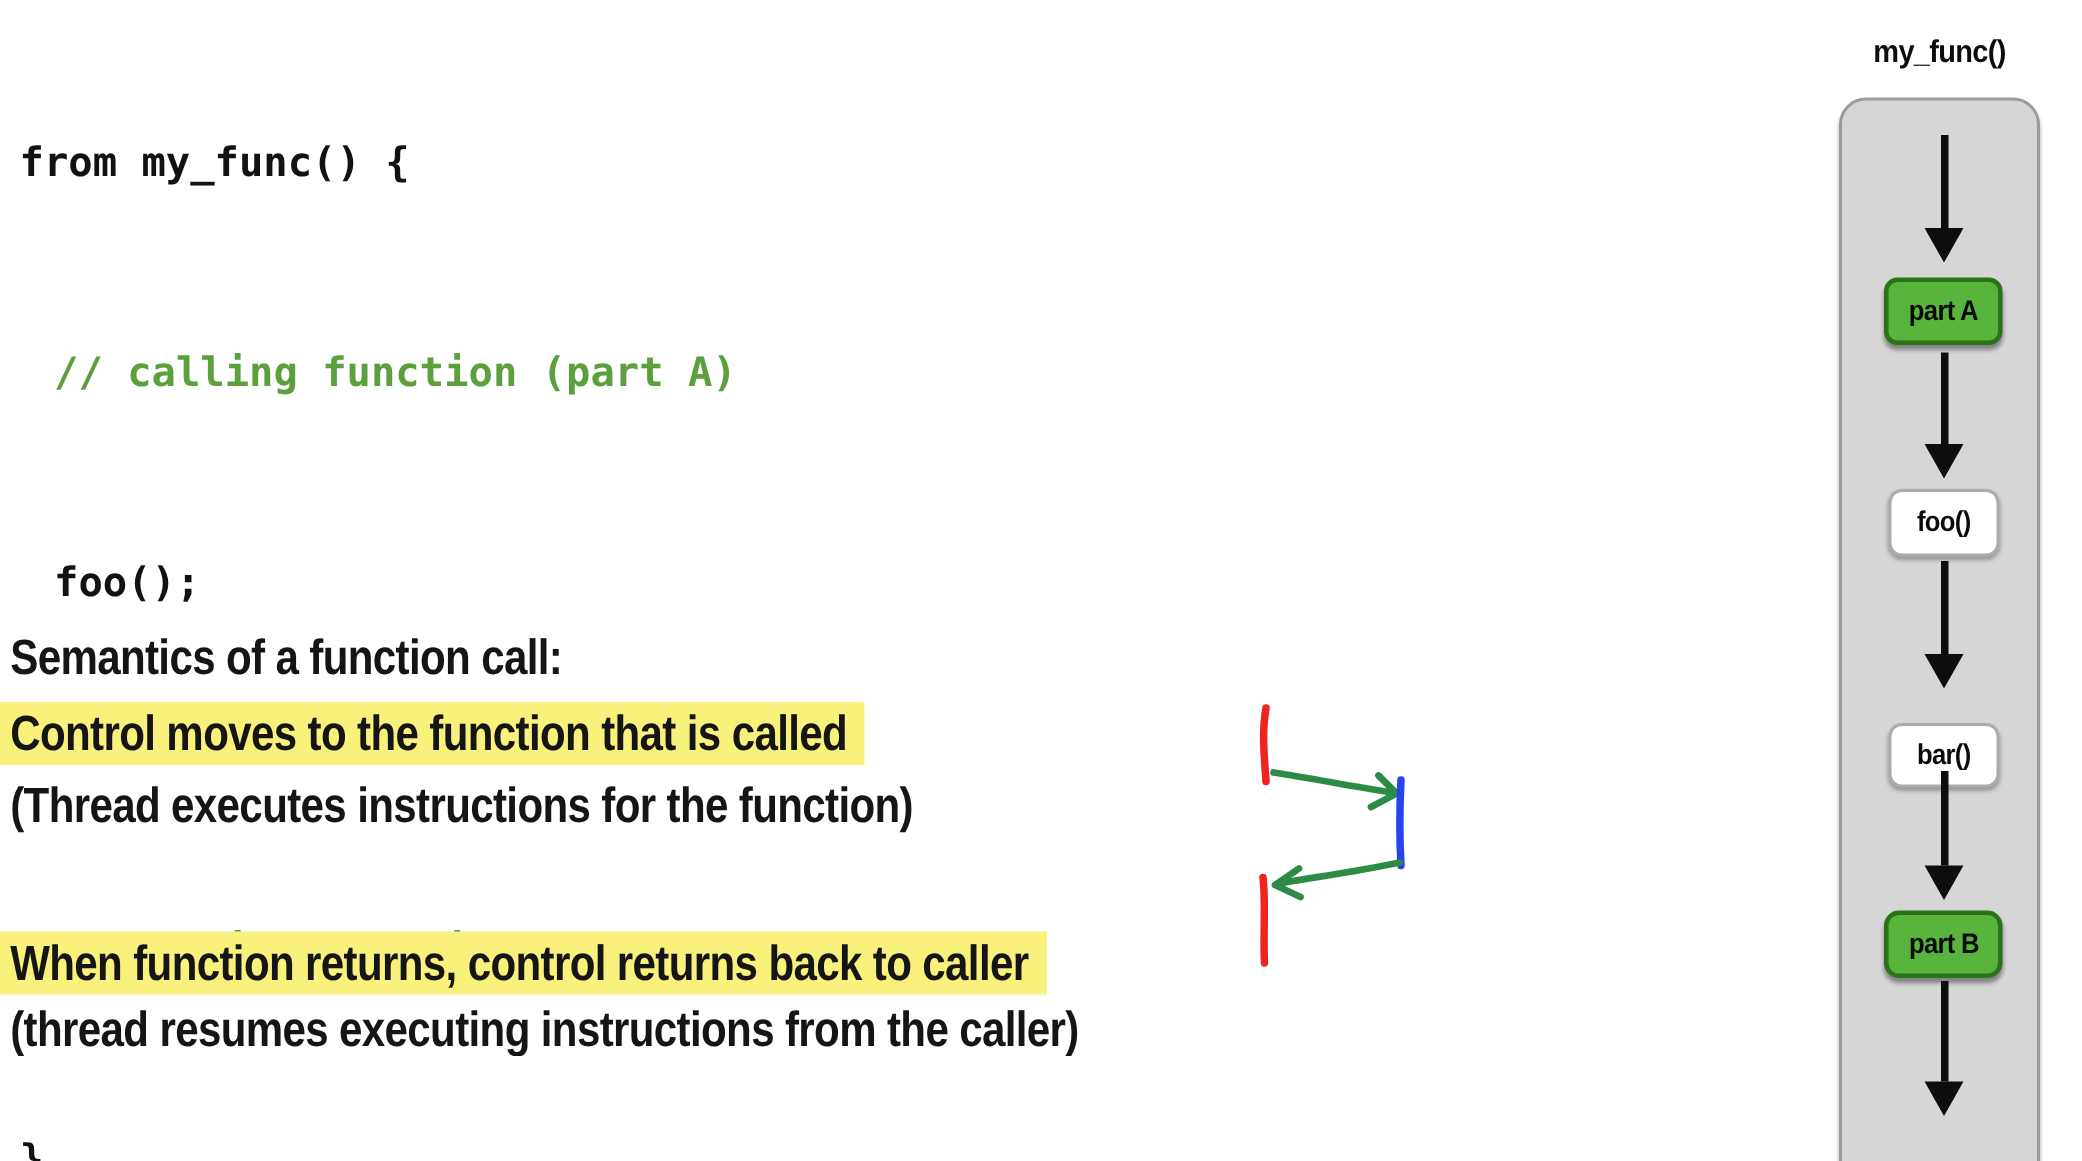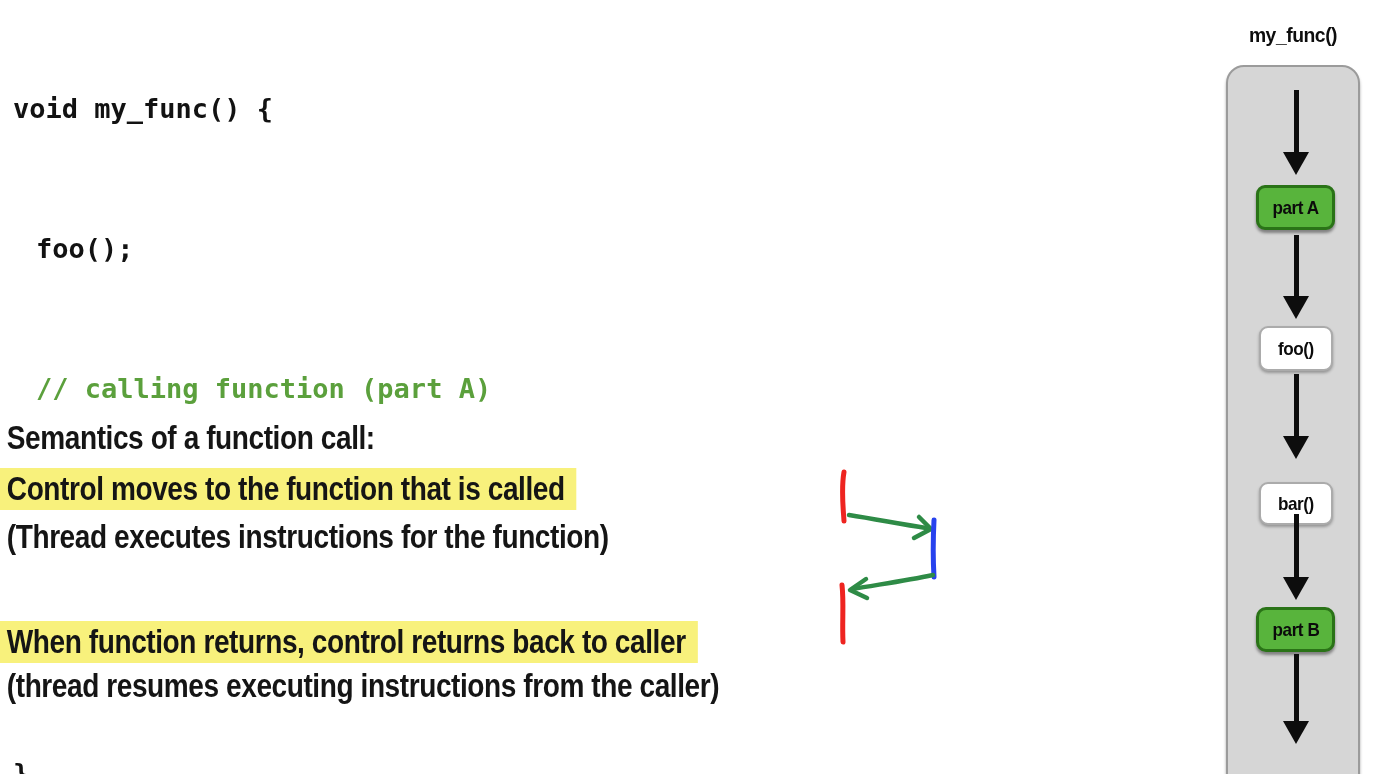--- a/index.html
+++ b/index.html
@@ -115,23 +115,23 @@
   }
   .node-parta { left:28px; top:118px; width:79px; height:45px; }
   .node-foo   { left:31px; top:259px; width:74px; height:45px; }
   .node-bar   { left:31px; top:415px; width:74px; height:43px; }
   .node-partb { left:28px; top:540px; width:79px; height:45px;border-radius:10px; }
 </style>
 </head>
 <body>
 
 <div class="code-block">
-  <div class="code-line">void my_func() {</div>
+  <div class="code-line">from my_func() {</div>
+  <div class="code-line gap indent comment">// calling function (part A)</div>
   <div class="code-line gap indent">foo();</div>
-  <div class="code-line gap indent comment">// calling function (part A)</div>
   <div class="code-line indent">bar();</div>
   <div class="code-line gap indent comment">// calling function (part B)</div>
   <div class="code-line gap">}</div>
 </div>
 
 <div class="sem-line sem-1">
   <span>Semantics of a function call:</span>
 </div>
 <div class="sem-line sem-2">
   <span class="hl">Control moves to the function that is called</span>

